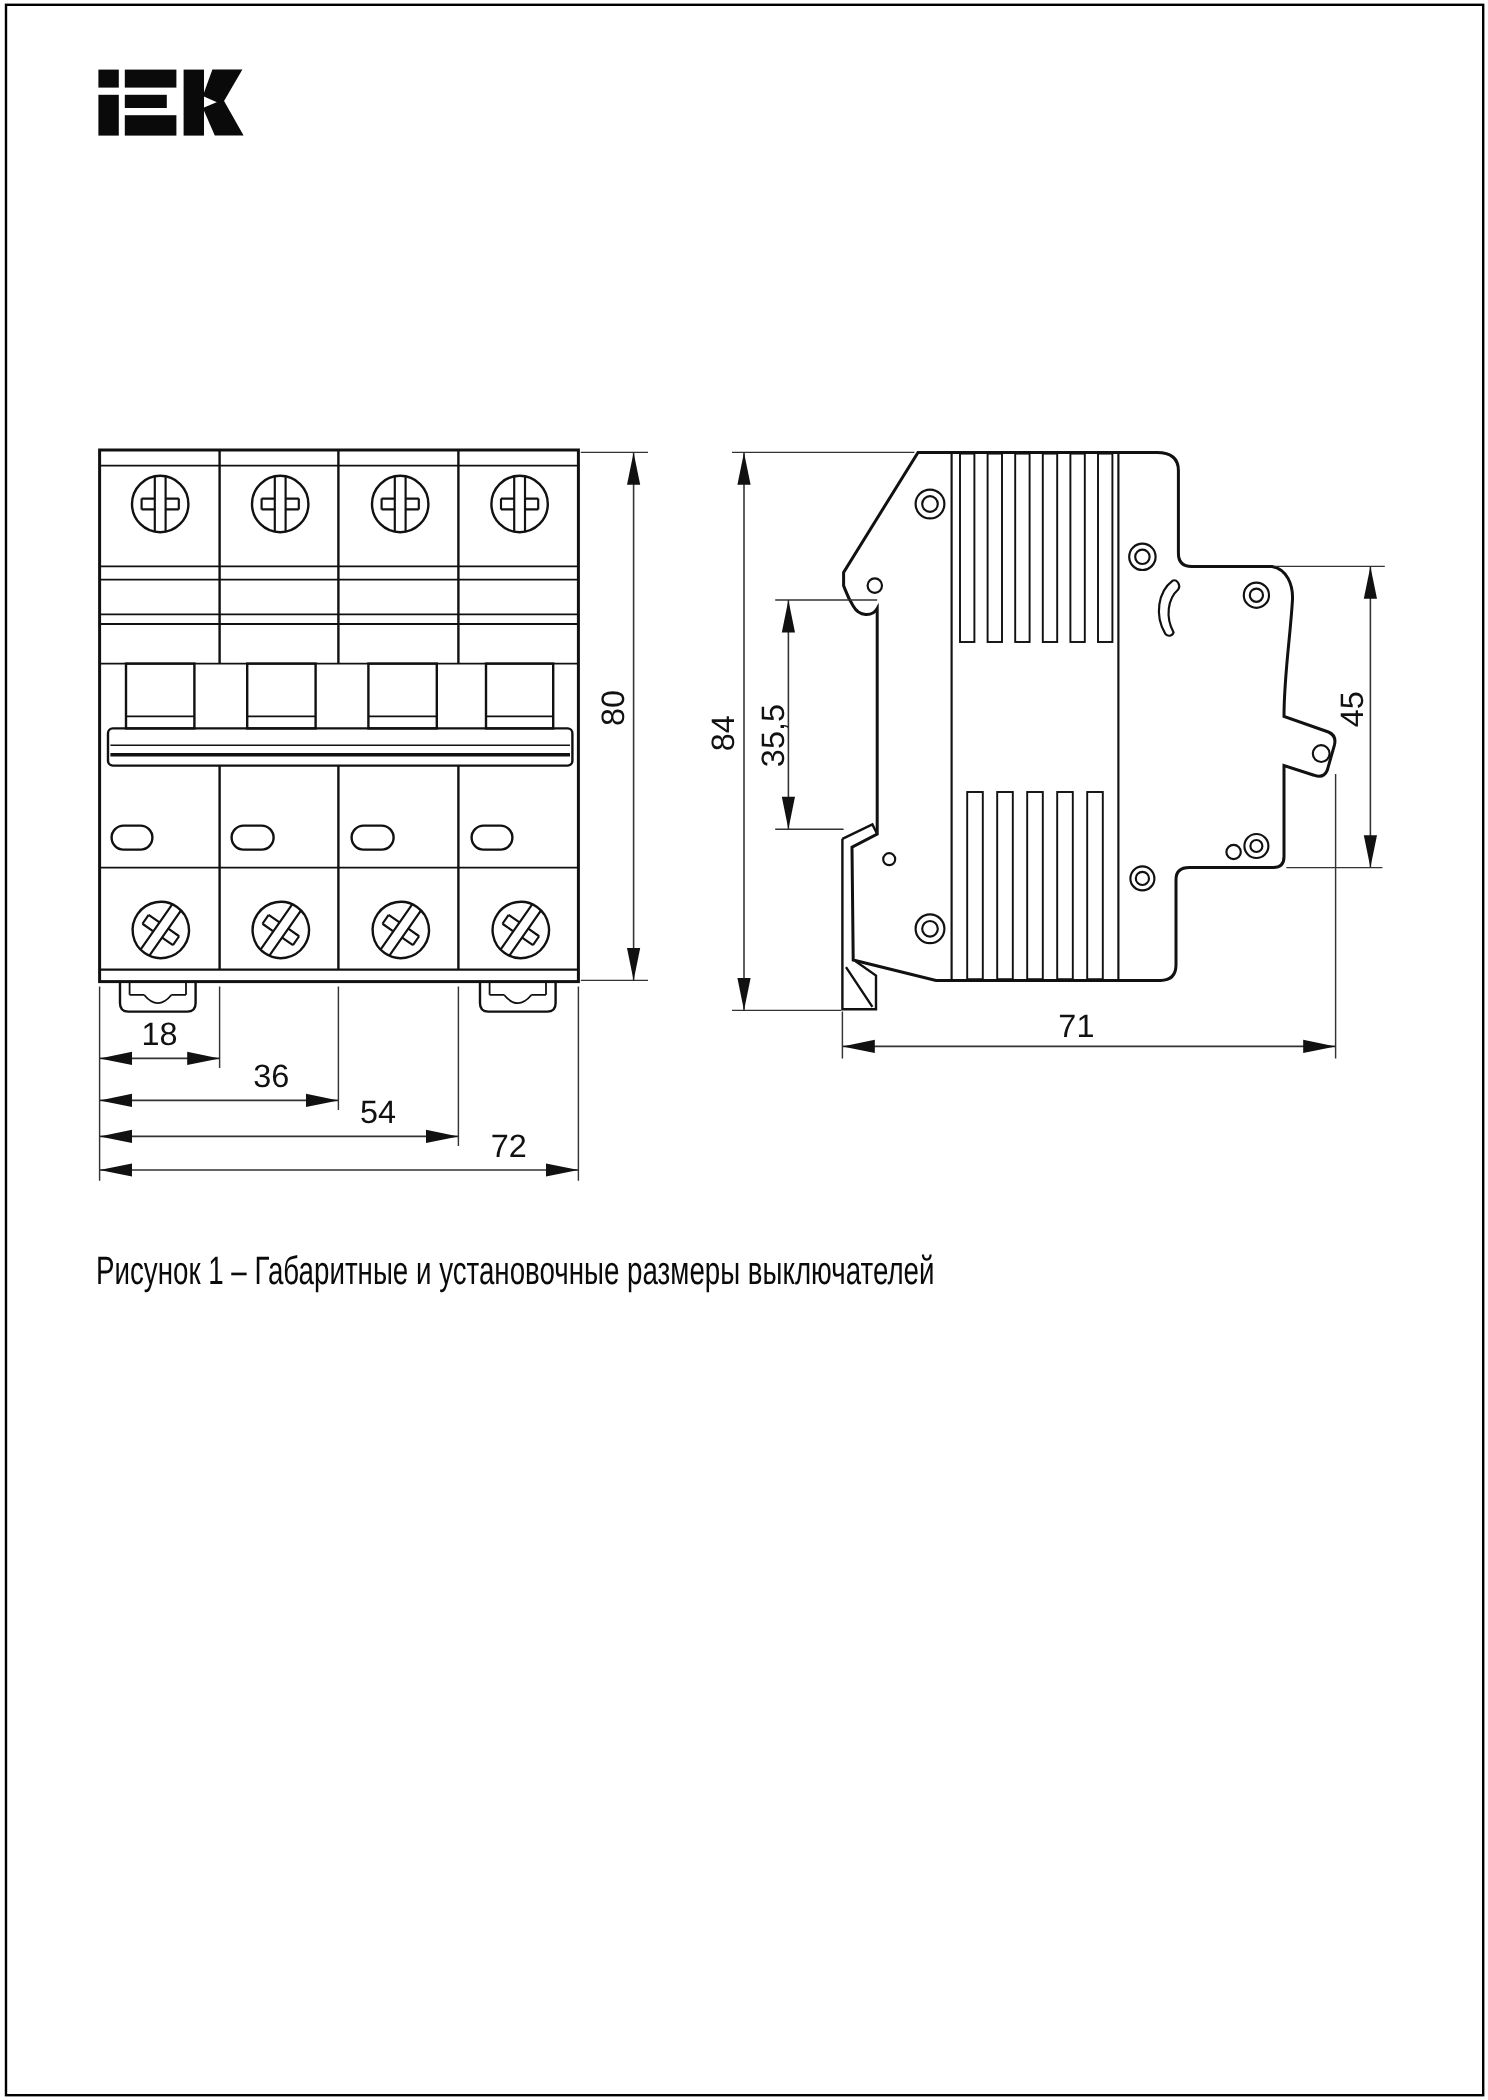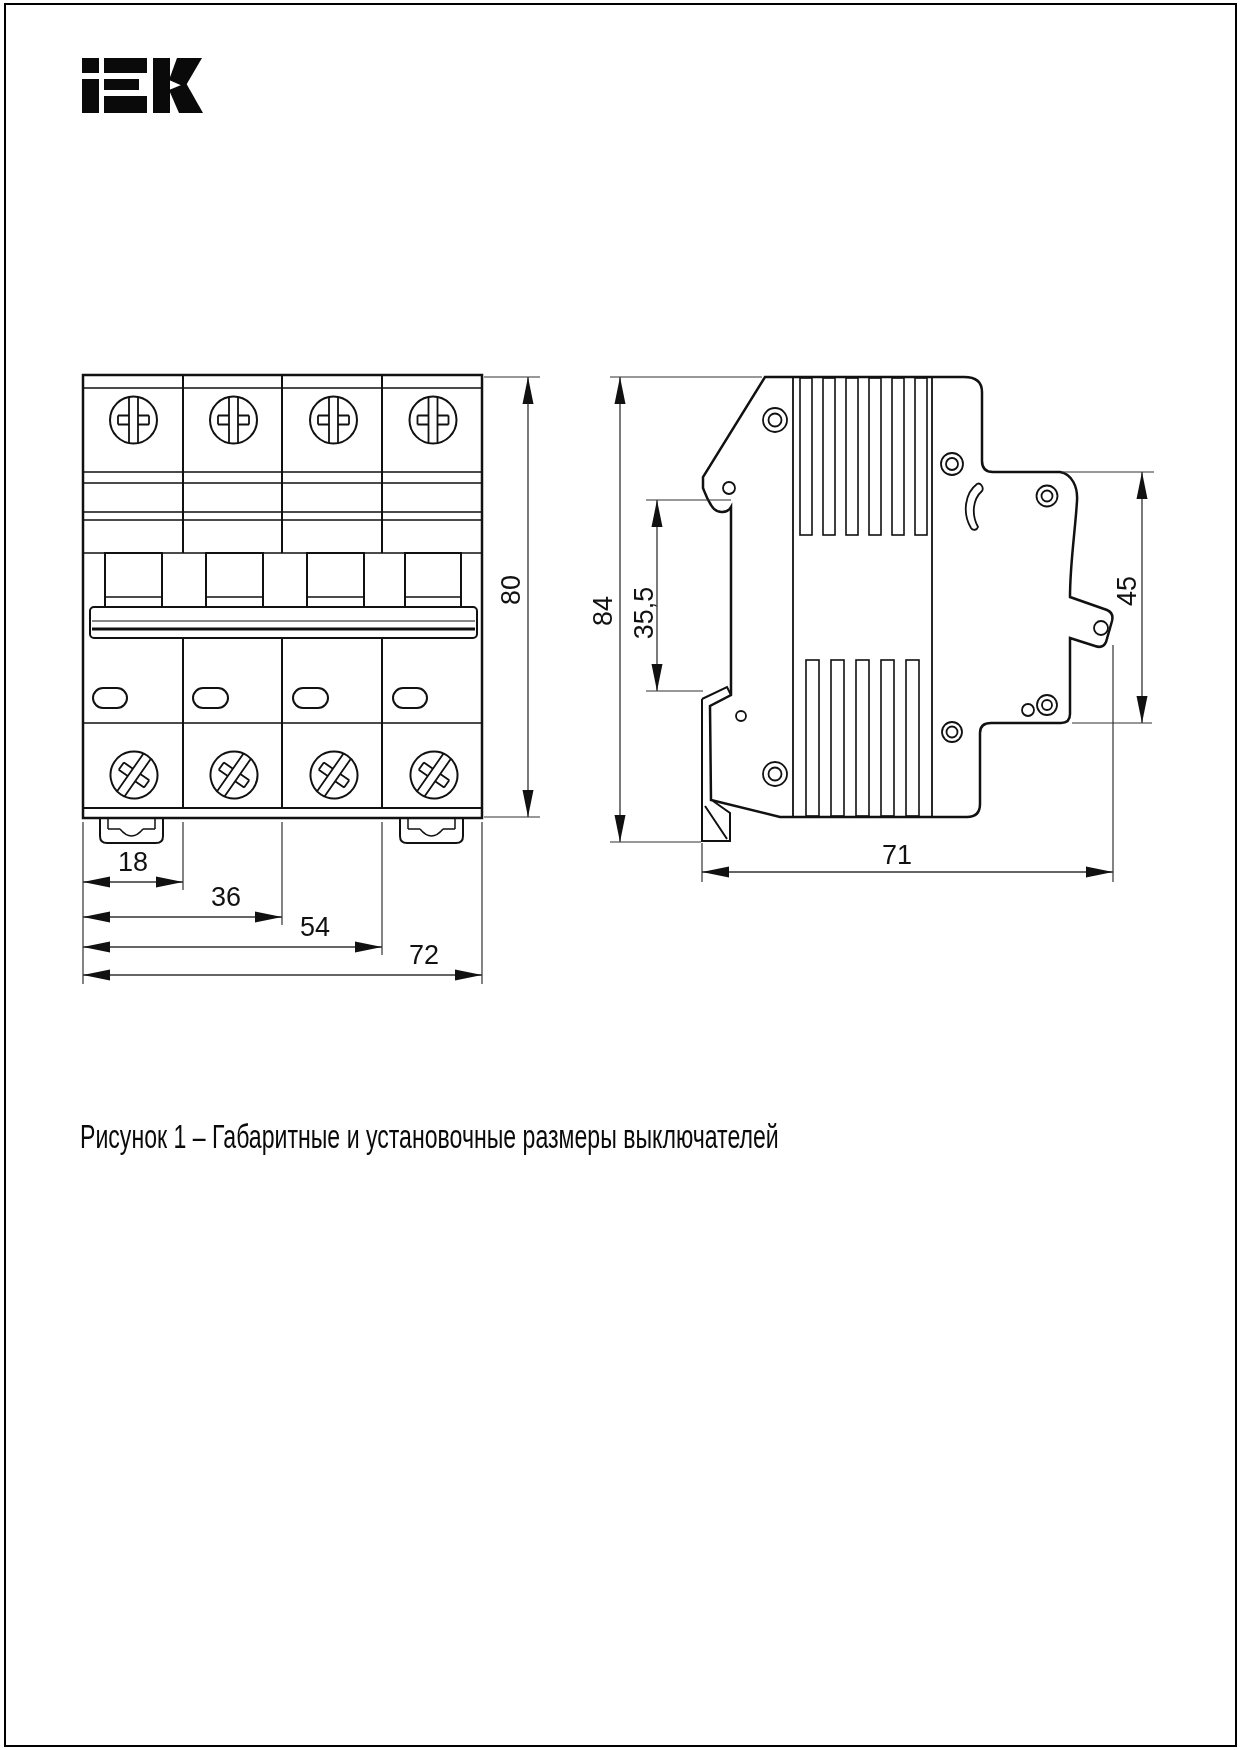--- a/index.html
+++ b/index.html
@@ -1,21 +1,21 @@
 <!DOCTYPE html>
 <html><head>
 <meta charset="utf-8">
 <style>
   html,body{margin:0;padding:0;background:#fff;}
   .page{position:relative;width:1240px;height:1750px;background:#fff;overflow:hidden;
         font-family:"Liberation Sans",sans-serif;}
   .page-frame{position:absolute;left:4px;top:3px;right:3px;bottom:3px;
               border:2.5px solid #000;pointer-events:none;}
   .drawing{position:absolute;left:0;top:0;width:1240px;height:1750px;}
-  .caption{position:absolute;left:80px;top:1119px;font-size:33px;line-height:1.1;
+  .caption{position:absolute;left:80px;top:1041px;font-size:33px;line-height:1.1;
            color:#0a0a0a;white-space:nowrap;}
   .caption .squeeze{display:inline-block;transform:scaleX(0.70);transform-origin:left center;}
   .sr{position:absolute;width:1px;height:1px;overflow:hidden;clip:rect(0 0 0 0);white-space:nowrap;}
   text{font-family:"Liberation Sans",sans-serif;font-size:27px;fill:#111;}
 </style>
 </head>
 <body>
 
 <div class="page">
   <div class="page-frame"></div>

